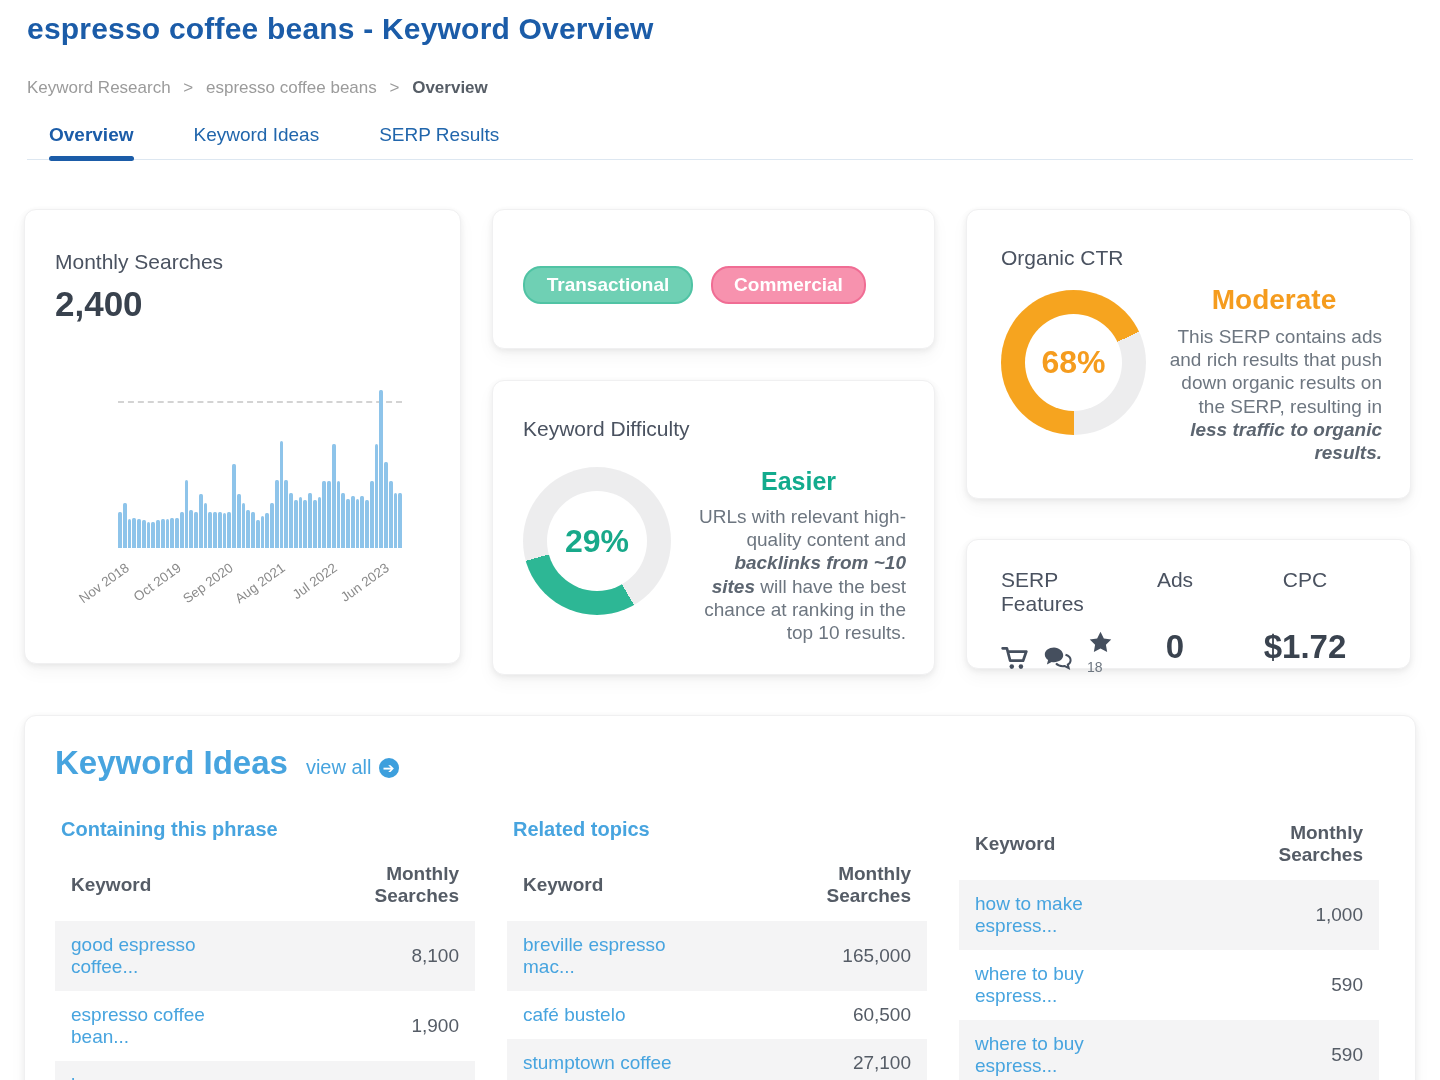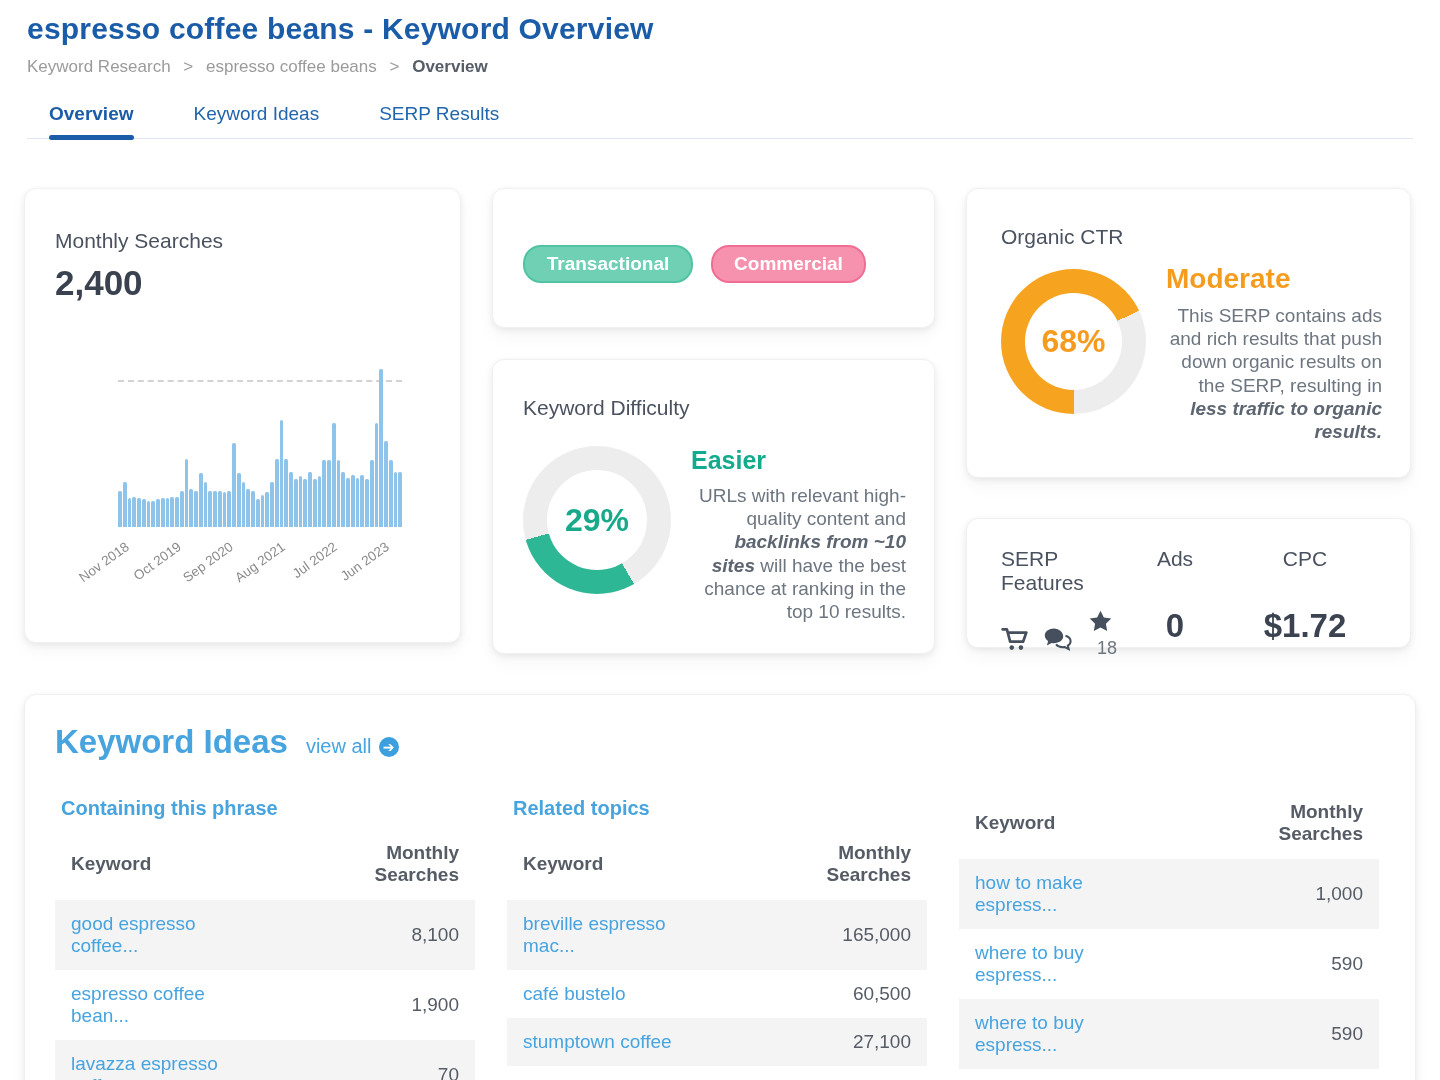--- a/index.html
+++ b/index.html
@@ -2,21 +2,21 @@
 <html><head>
 <meta charset="utf-8">
 <style>
   * { margin:0; padding:0; box-sizing:border-box; }
   html,body { width:1440px; height:1080px; overflow:hidden; background:#fff;
     font-family:"Liberation Sans", sans-serif; color:#39424e; }
 
   
   .page-header { position:relative; padding:12px 27px 0 27px; }
   .page-title { font-size:30px; font-weight:700; color:#1b5ca8; letter-spacing:.2px; }
-  .breadcrumb { margin-top:11px; font-size:17px; color:#9b9b9b; }
+  .breadcrumb { margin-top:32px; font-size:17px; color:#9b9b9b; }
   .breadcrumb .sep { margin:0 8px; color:#9b9b9b; }
   .crumb-link { color:#9b9b9b; text-decoration:none; cursor:pointer; }
   .crumb-current { color:#565d66; font-weight:700; }
 
   .tabbar { margin-top:26px; border-bottom:1px solid #dde7f1; padding-left:0; }
   .tabs { display:flex; gap:60px; padding-left:22px; }
   .tab { font-size:19px; color:#2166ac; padding-bottom:13px; cursor:pointer; position:relative; }
   .tab.active { font-weight:700; color:#1b5ca8; }
   .tab.active::after { content:""; position:absolute; left:0; right:0; bottom:-2px;
      height:5px; background:#1b5ca8; border-radius:3px; }
@@ -60,36 +60,36 @@
   .donut-kd { width:148px; height:148px; border-radius:50%;
      background:conic-gradient(from 150deg,#2db795 0 29%,#ededee 29% 100%); }
   .donut-ctr { width:145px; height:145px; border-radius:50%;
      background:conic-gradient(from 180deg,#f6a41f 0 68%,#ededee 68% 100%); }
   .donut-hole { position:absolute; inset:24px; background:#fff; border-radius:50%;
      display:flex; align-items:center; justify-content:center; }
   .pct { font-size:32px; font-weight:700; }
   .pct-green { color:#18a98a;text-align:right; }
   .pct-orange { color:#f59c1e; }
   .gauge-text { margin-left:20px; width:232px; }
-  .rating { font-size:25px; font-weight:700; margin-bottom:9px; }
+  .rating { font-size:25px; font-weight:700; margin-bottom:9px;text-align:center; }
   .rating-green { color:#12ab8d; }
   .rating-orange { color:#f59c1e; margin-top:-6px; font-size:28px; }
   .gauge-desc { font-size:19px; line-height:1.22; color:#6d7680;text-align:right; }
   .gauge-desc .bi { font-weight:700; font-style:italic; color:#5c6570; }
 
   .card-ctr { height:290px; padding:36px 28px 0 34px; margin-bottom:40px; }
   .card-ctr .gauge-row { margin-top:20px; }
 
   .card-serp { height:130px; padding:28px 30px 0 34px; }
   .serp-grid { display:grid; grid-template-columns:1fr 110px 150px; }
   .serp-grid .lab { font-size:21px; color:#4a5260; }
   .serp-grid .c { text-align:center; }
   .serp-val { font-size:33px; font-weight:700; color:#3a434f; margin-top:12px; }
   .serp-icons { display:flex; align-items:center; gap:14px; margin-top:14px; }
-  .star-sup { font-size:18px; color:#6d7680; vertical-align:14px; margin-left:10px; }
+  .star-sup { font-size:14px; color:#6d7680; vertical-align:14px; margin-left:0; }
 
   
   .card-ki { margin:40px 24px 0 24px; padding:28px 36px 10px 30px; min-height:400px; }
   .ki-head { display:flex; align-items:baseline; gap:18px; }
   .ki-title { font-size:33px; font-weight:700; color:#47a4df; }
   .view-all { font-size:20px; color:#47a4df; text-decoration:none; cursor:pointer;
      display:inline-flex; align-items:center; gap:7px; }
   .arrow-circle { width:20px; height:20px; border-radius:50%; background:#3d9fdd; color:#fff;
      display:inline-flex; align-items:center; justify-content:center; font-size:14px; line-height:1; }
   .ki-cols { display:grid; grid-template-columns:1fr 1fr 1fr; column-gap:32px; margin-top:28px; }

